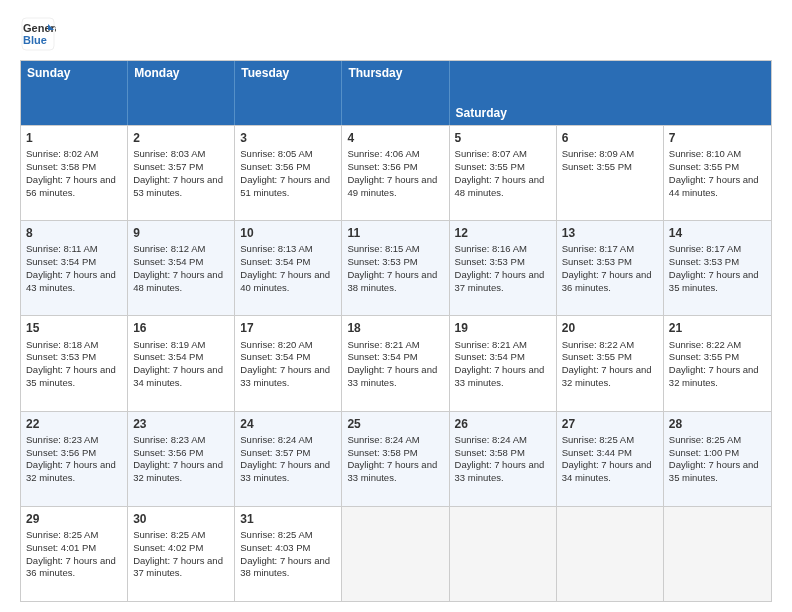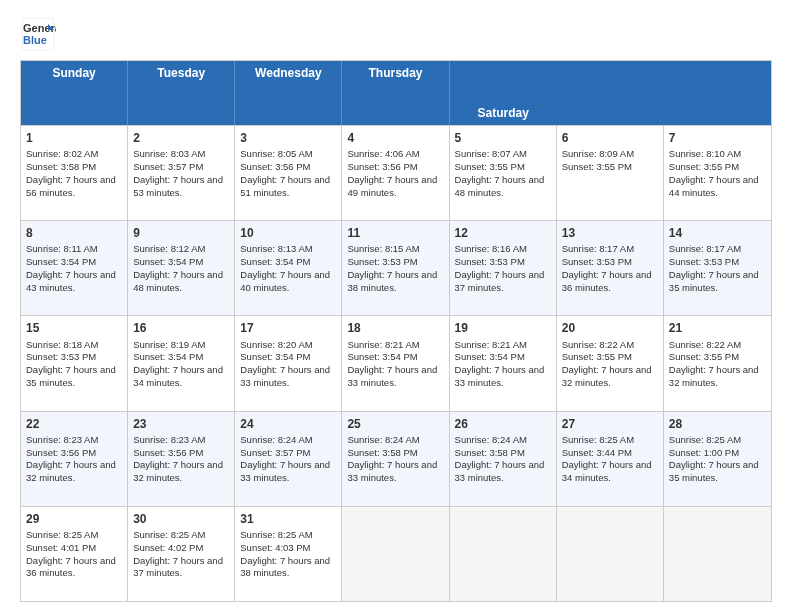--- a/index.html
+++ b/index.html
@@ -62,21 +62,21 @@
       display: grid;
       grid-template-columns: repeat(7, 1fr);
       background: #2a6db5;
     }
     .cal-header-cell {
       color: #fff;
       font-size: 12px;
       font-weight: bold;
       padding: 5px 6px;
       border-right: 1px solid #5590c8;
-      text-align: center;
+      text-align: left;
     }
     .cal-header-cell:last-child { border-right: none; margin-top: 40px; }
     .cal-body {
       flex: 1;
       display: grid;
       grid-template-rows: repeat(5, 1fr);
     }
     .cal-row {
       display: grid;
       grid-template-columns: repeat(7, 1fr);
@@ -124,22 +124,22 @@
     </div>
     <div class="title-block">
       <div class="month-title"></div>
       <div class="subtitle"></div>
     </div>
   </div>
 
   <div class="calendar">
     <div class="cal-header">
     <div class="cal-header-cell">Sunday</div>
+        <div class="cal-header-cell">Monday</div>
         <div class="cal-header-cell">Tuesday</div>
-        <div class="cal-header-cell">Wednesday</div>
         <div class="cal-header-cell">Thursday</div>
         <div class="cal-header-cell">Saturday</div>
       </div>
     <div class="cal-body">
     <div class="cal-row">
           <div class="cal-cell">
         <span class="day-num">1</span>
         <span>Sunrise: 8:02 AM</span><br>
         <span>Sunset: 3:58 PM</span><br>
         <span>Daylight: 7 hours and 56 minutes.</span>

